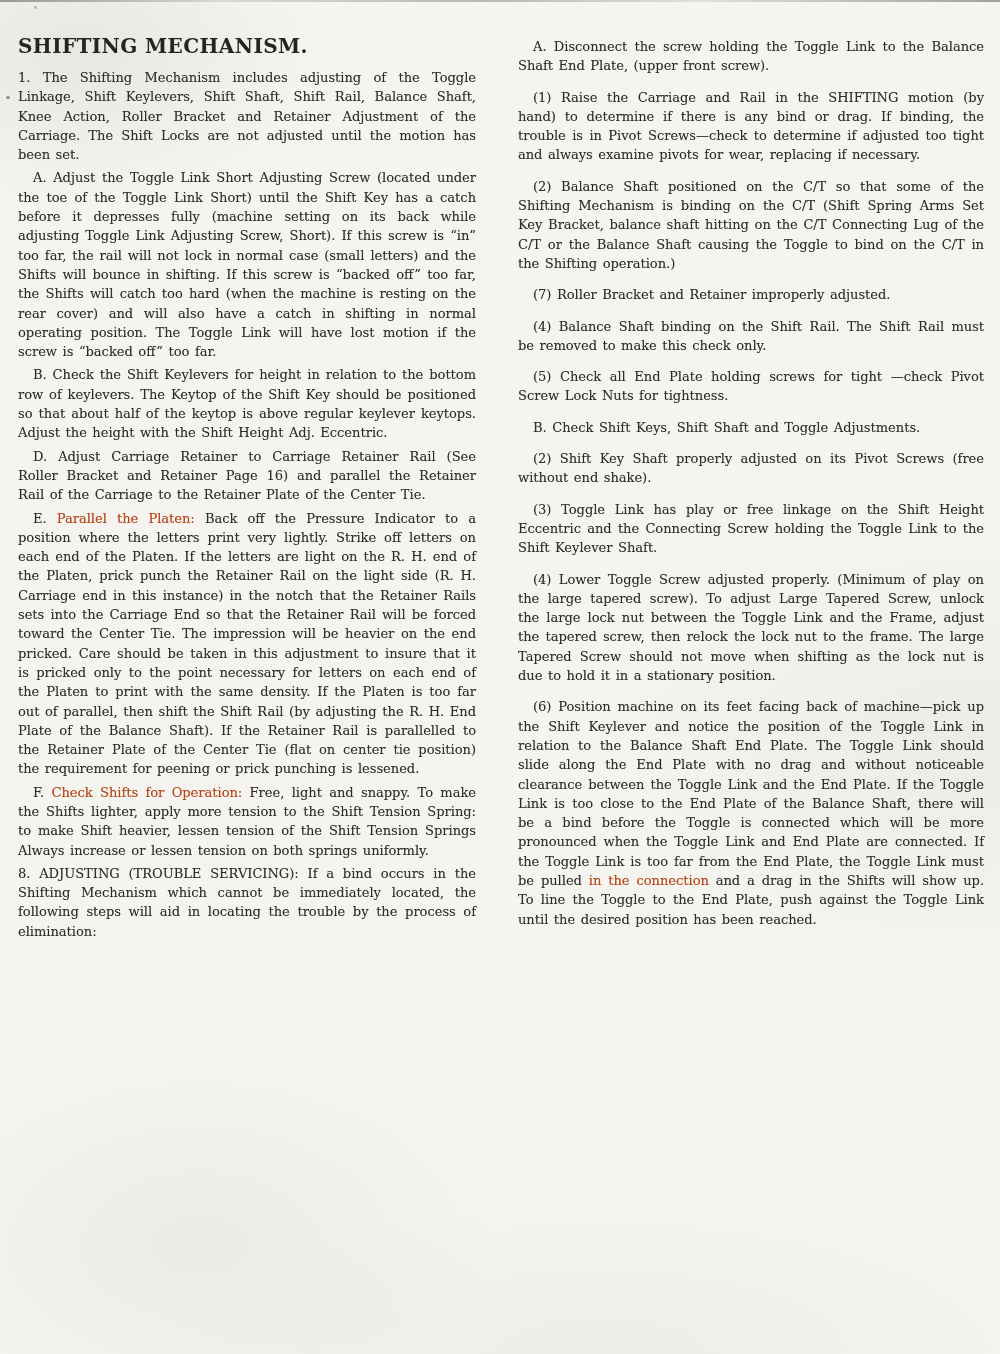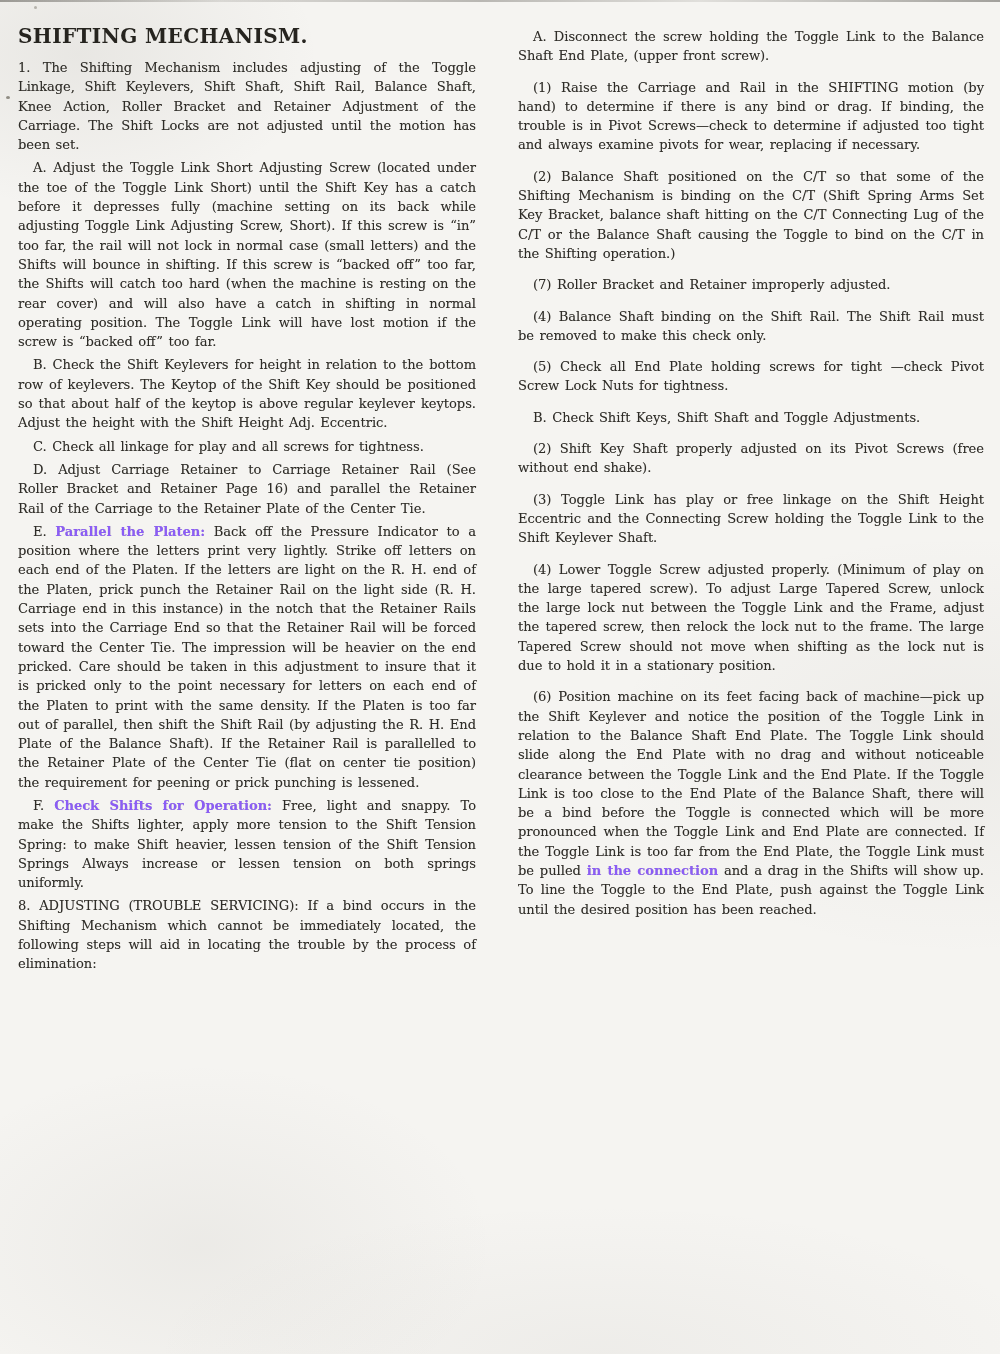--- a/index.html
+++ b/index.html
@@ -8,21 +8,21 @@
     height: 1354px;
     background: #f5f4f1;
     font-family: "DejaVu Serif", "Liberation Serif", serif;
     color: #2e2c27;
     overflow: hidden;
     position: relative;
   }
   .page {
     position: absolute;
     inset: 0;
-    padding: 22px 14px 0 18px;
+    padding: 32px 14px 0 18px;
     box-sizing: border-box;
     display: flex;
     gap: 42px;
   }
   
   .page::before {
     content: "";
     position: absolute;
     inset: 0;
     pointer-events: none;
@@ -61,42 +61,41 @@
   p.para {
     font-size: 13px;
     line-height: 19.3px;
     text-align: justify;
     margin: 0 0 4px 0;
     word-spacing: 1.4px;
     text-shadow: 0.2px 0.2px 0.4px rgba(46,44,39,0.30);
   }
   .col-right p.para { margin-bottom: 12px; }
   p.indent { text-indent: 15px; }
-  p.para b { font-weight: bold; color: #8b5cf6; }
+  p.para b { font-weight: normal; color: #c2410c; }
 </style>
 </head>
 <body>
 
 <div class="top-edge"></div>
 <div class="speck speck-1"></div>
 <div class="speck speck-2"></div>
 
 <div class="page">
 
   <div class="col col-left">
     <h1 class="doc-title">SHIFTING MECHANISM.</h1>
 
     <p class="para"><span>1.  The Shifting Mechanism includes adjusting of the Toggle Linkage, Shift Keylevers, Shift Shaft, Shift Rail, Balance Shaft, Knee Action, Roller Bracket and Retainer Adjustment of the Carriage. The Shift Locks are not adjusted until the motion has been set.</span><b></b><span></span></p>
 
 
     <p class="para indent"><span>A.  Adjust the Toggle Link Short Adjusting Screw (located under the toe of the Toggle Link Short) until the Shift Key has a catch before it depresses fully (machine setting on its back while adjusting Toggle Link Adjusting Screw, Short).  If this screw is “in” too far, the rail will not lock in normal case (small letters) and the Shifts will bounce in shifting.  If this screw is “backed off” too far, the Shifts will catch too hard (when the machine is resting on the rear cover) and will also have a catch in shifting in normal operating position. The Toggle Link will have lost motion if the screw is “backed off” too far.</span><b></b><span></span></p>
 
     <p class="para indent"><span>B.  Check the Shift Keylevers for height in relation to the bottom row of keylevers.  The Keytop of the Shift Key should be positioned so that about half of the keytop is above regular keylever keytops.  Adjust the height with the Shift Height Adj. Eccentric.</span><b></b><span></span></p>
 
-    <p class="para indent"><span>C.  Check all linkage for play and all screws for tightness.</span><b></b><span></span></p>
 
     <p class="para indent"><span>D.  Adjust Carriage Retainer to Carriage Retainer Rail (See Roller Bracket and Retainer Page 16) and parallel the Retainer Rail of the Carriage to the Retainer Plate of the Center Tie.</span><b></b><span></span></p>
 
     <p class="para indent"><span>E.  </span><b>Parallel the Platen:</b><span>  Back off the Pressure Indicator to a position where the letters print very lightly.  Strike off letters on each end of the Platen. If the letters are light on the R. H. end of the Platen, prick punch the Retainer Rail on the light side (R. H. Carriage end in this instance) in the notch that the Retainer Rails sets into the Carriage End so that the Retainer Rail will be forced toward the Center Tie.  The impression will be heavier on the end pricked.  Care should be taken in this adjustment to insure that it is pricked only to the point necessary for letters on each end of the Platen to print with the same density.  If the Platen is too far out of parallel, then shift the Shift Rail (by adjusting the R. H. End Plate of the Balance Shaft). If the Retainer Rail is parallelled to the Retainer Plate of the Center Tie (flat on center tie position) the requirement for peening or prick punching is lessened.</span></p>
 
     <p class="para indent"><span>F.  </span><b>Check Shifts for Operation:</b><span>  Free, light and snappy.  To make the Shifts lighter, apply more tension to the Shift Tension Spring: to make Shift heavier, lessen tension of the Shift Tension Springs Always increase or lessen tension on both springs uniformly.</span></p>
 
     <p class="para"><span>8.  ADJUSTING (TROUBLE SERVICING):  If a bind occurs in the Shifting Mechanism which cannot be immediately located, the following steps will aid in locating the trouble by the process of elimination:</span><b></b><span></span></p>
   </div>
 

